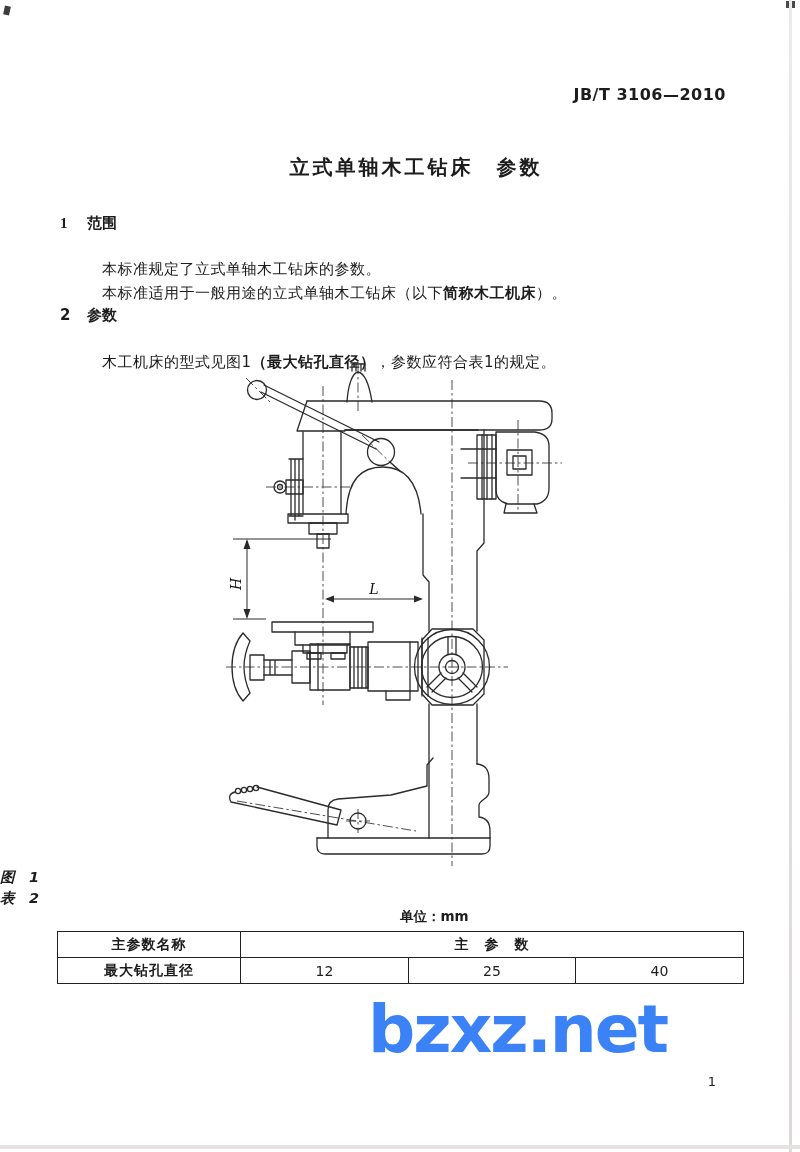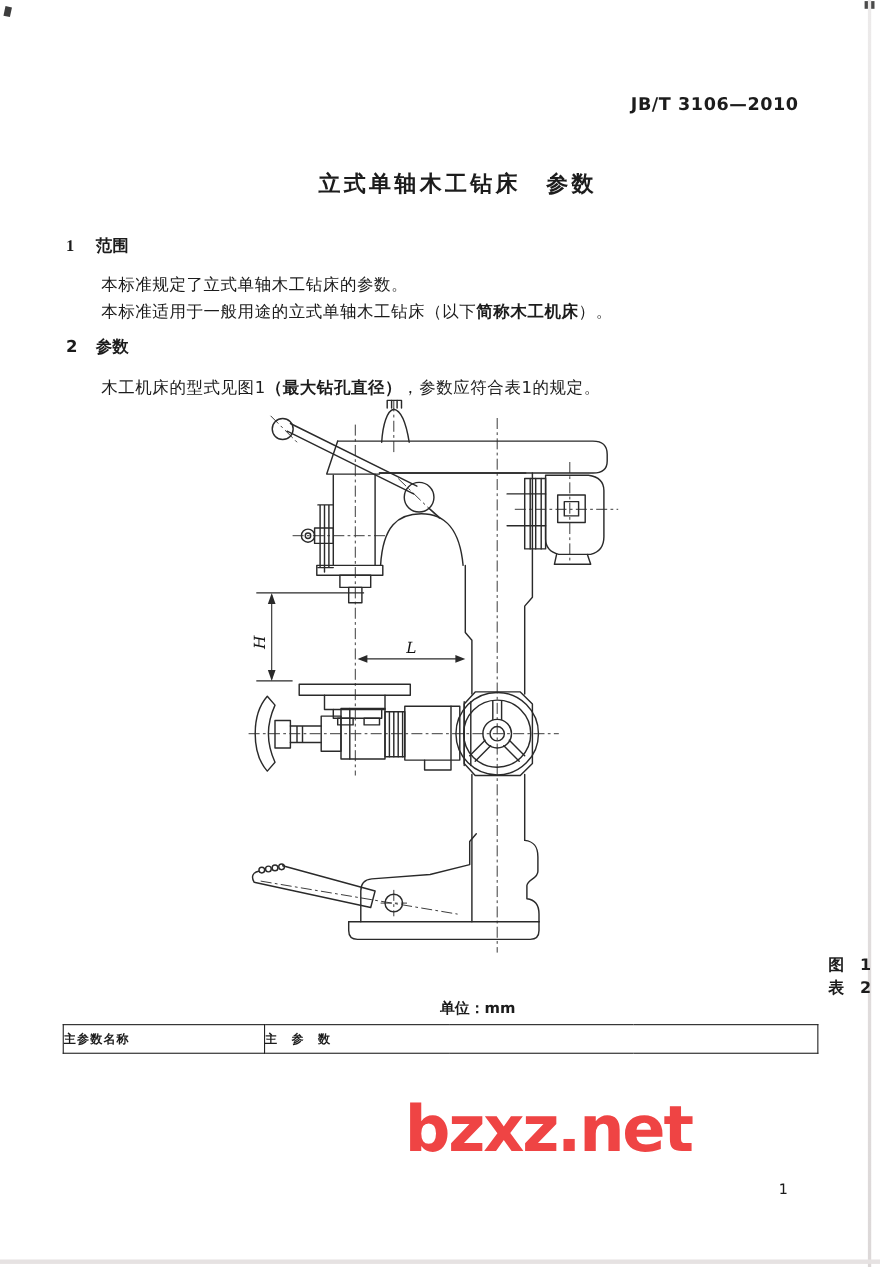--- a/index.html
+++ b/index.html
@@ -14,35 +14,35 @@
   .speck-tr{left:786px;top:1px;width:9px;height:7px;background:#4a4a4a;}
   .edge-right{left:789px;top:0;width:3px;height:1152px;background:linear-gradient(to bottom,#eceaea,#dcd8d8);}
   .edge-bottom{left:0;top:1145px;width:800px;height:4px;background:#e6e2e2;}
   
   .std-code{top:53px;left:0;width:726px;text-align:right;font-weight:bold;font-size:16px;letter-spacing:.5px;margin-top:32px;}
   .doc-title{top:138px;left:0;width:800px;text-align:center;font-size:20px;font-weight:bold;letter-spacing:3px;margin:16px;}
   
   .sec-heading{left:60px;font-weight:bold;font-size:15px;white-space:nowrap;}
   .s1{top:214px;font-family:Liberation Serif, serif;}.s2{top:306px;}
   .sec-num{display:inline-block;width:27px;}
-  .body-line{left:88px;margin:4px;font-size:15px;letter-spacing:.5px;white-space:nowrap;}
+  .body-line{left:88px;margin:14px;font-size:15px;letter-spacing:.5px;white-space:nowrap;}
   .p1{top:246px;}.p2{top:270px;}.p3{top:339px;}
   
-  .caption{left:0;width:792px;text-align:right;font-weight:bold;font-size:14.5px;margin:0;}
+  .caption{left:0;width:792px;text-align:left;font-weight:bold;font-size:14.5px;margin:0;font-style:italic;}
   .cap-fig{top:868px;}.cap-tab{top:889px;}
   .unit{top:908px;left:400px;width:300px;text-align:left;font-weight:bold;font-size:13.5px;}
   
   table.params{left:57px;top:931px;width:686px;border-collapse:collapse;table-layout:fixed;}
   table.params td{
-    border:1.6px solid #222;vertical-align:middle;
-    height:25px;font-size:11px;padding:0;
+    border:1.6px solid #222;text-align:center;vertical-align:middle;
+    height:25px;font-size:14px;padding:0;
   }
   td.hd{font-weight:bold;letter-spacing:1px;}
   
-  .watermark{top:997px;left:368px;font-size:58px;font-weight:bold;letter-spacing:-2px;color:#ef4444;line-height:1;}
+  .watermark{top:997px;left:368px;font-size:66px;font-weight:bold;letter-spacing:-2px;color:#3b82f6;line-height:1;}
   .page-num{top:1074px;left:702px;width:20px;text-align:center;font-size:13px;}
   svg.figure{left:0;top:0;}
 </style>
 </head>
 <body>
 
 <div class="abs speck-tl"></div>
 <div class="abs speck-tr"></div>
 <div class="abs edge-right"></div>
 <div class="abs edge-bottom"></div>
@@ -177,16 +177,22 @@
       <col style="width:183px">
       <col style="width:168px">
       <col style="width:167px">
       <col style="width:168px">
     </colgroup>
   <tbody>
     <tr>
       <td class="hd">主参数名称</td>
       <td class="hd" colspan="3">主　参　数</td>
     </tr>
+    <tr>
+      <td class="hd">最大钻孔直径</td>
+      <td>12</td>
+      <td>25</td>
+      <td>40</td>
+    </tr>
   </tbody>
 </table>
 
 <div class="abs page-num">1</div>
 
 </body></html>

